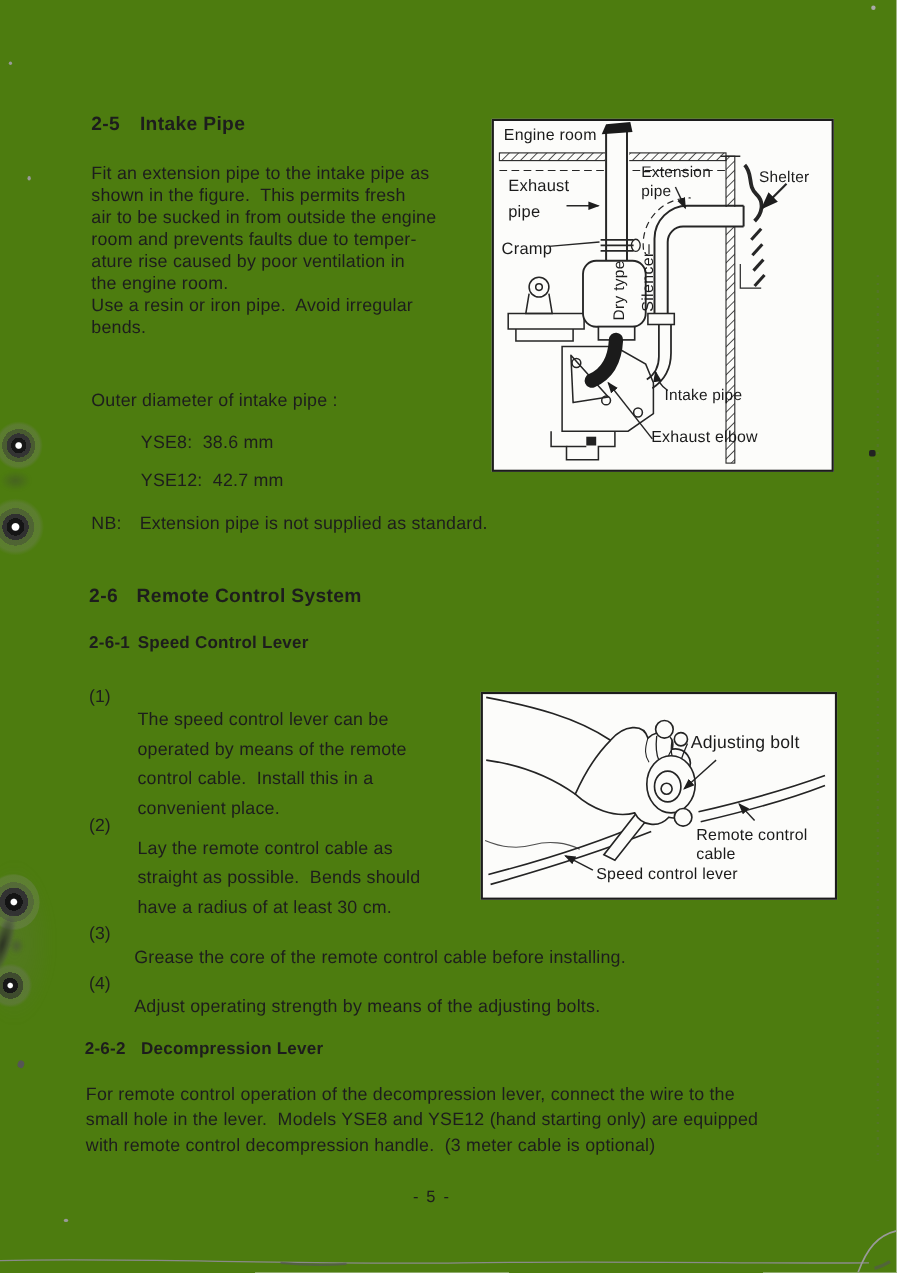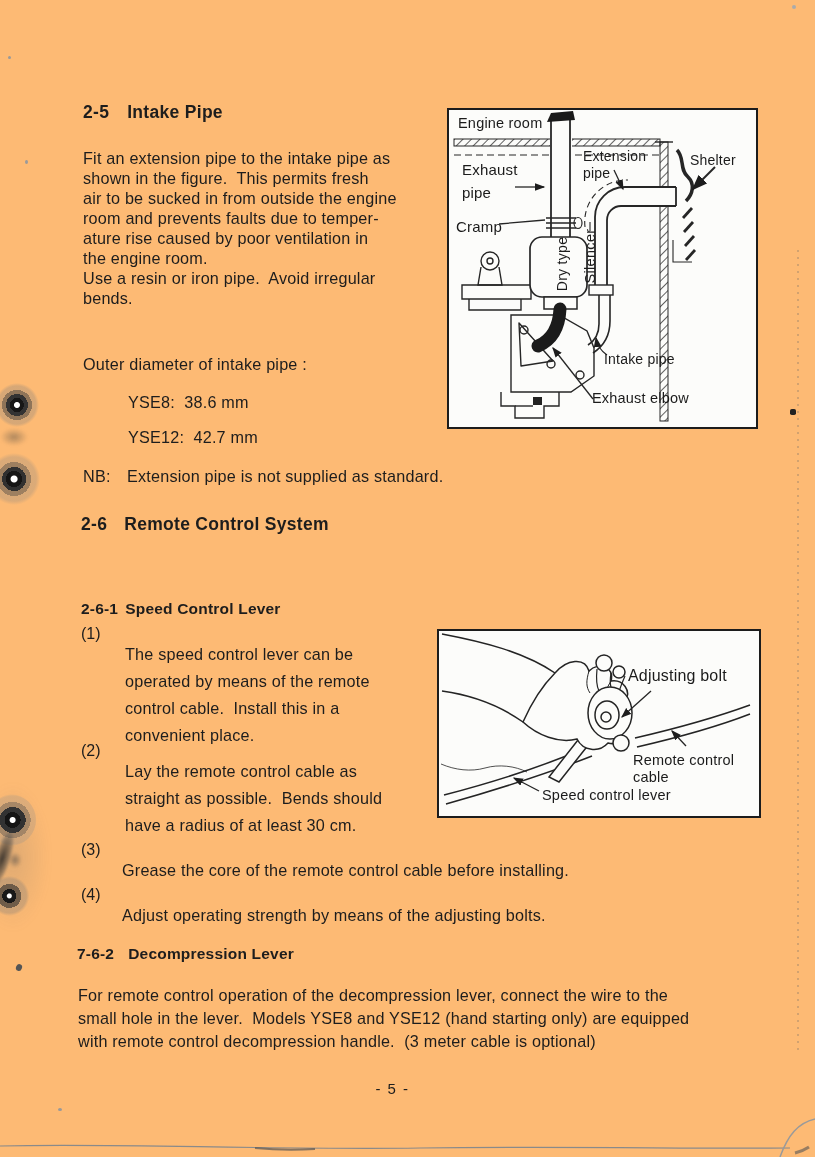--- a/index.html
+++ b/index.html
@@ -1,18 +1,18 @@
 <!DOCTYPE html>
 <html><head>
 <meta charset="utf-8">
 <style>
   html,body{margin:0;padding:0;background:#e8e8e6;}
   .page{
     position:relative;width:815px;height:1157px;margin:0 auto;
-    background:#fdba74;overflow:hidden;
+    background:#4d7c0f;overflow:hidden;
     font-family:"Liberation Sans", sans-serif;color:#1d1d1d;
   }
   .abs{position:absolute;}
   .h2{font-size:17.5px;font-weight:bold;letter-spacing:.3px;display:flex;}
   .h3{font-size:15.5px;font-weight:bold;letter-spacing:.2px;display:flex;}
   .body-text{font-size:16.2px;line-height:20px;white-space:pre-wrap;letter-spacing:.2px;}
   .line{font-size:16.2px;white-space:pre;letter-spacing:.2px;}
   .item-num{font-size:16px;}
   .item-text{font-size:16.2px;line-height:27px;white-space:pre-wrap;letter-spacing:.2px;margin-top:17px;}
   .figure{position:absolute;border:2px solid #1c1c1c;background:#fcfcfa;}
@@ -161,26 +161,26 @@
   </div>
 
   <div class="abs line" style="left:83px;top:355px;">Outer diameter of intake pipe :</div>
   <div class="abs line" style="left:128px;top:393px;">YSE8:  38.6 mm</div>
   <div class="abs line" style="left:128px;top:428px;">YSE12:  42.7 mm</div>
 
   <div class="abs line" style="left:83px;top:467px;">NB:</div>
   <div class="abs line" style="left:127px;top:467px;">Extension pipe is not supplied as standard.</div>
 
 
-  <div class="abs h2" style="left:81px;top:514px;">
+  <div class="abs h2" style="left:81px;top:531px;">
     <span style="margin-right:17px;">2-6</span>
     <span>Remote Control System</span>
   </div>
 
-  <div class="abs h3" style="left:81px;top:576px;margin-top:24px;">
+  <div class="abs h3" style="left:81px;top:576px;">
     <span style="margin-right:7px;">2-6-1</span>
     <span>Speed Control Lever</span>
   </div>
 
   <div class="abs" style="left:81px;top:624px;">
     <span class="abs item-num" style="left:0;top:1px;">(1)</span>
     <div class="item-text" style="margin-left:44px;width:340px;">The speed control lever can be
 operated by means of the remote
 control cable.  Install this in a
 convenient place.</div>
@@ -241,21 +241,21 @@
         </g>
       </g>
     </svg>
     <div class="fig-label" style="left:189px;top:36px;font-size:16px;">Adjusting bolt</div>
     <div class="fig-label" style="left:194px;top:121px;font-size:14.5px;">Remote control
 cable</div>
     <div class="fig-label" style="left:103px;top:156px;font-size:14.5px;">Speed control lever</div>
   </div>
 
   <div class="abs h3" style="left:77px;top:945px;">
-    <span style="margin-right:14px;">7-6-2</span>
+    <span style="margin-right:14px;">2-6-2</span>
     <span>Decompression Lever</span>
   </div>
 
   <div class="abs body-text" style="left:78px;top:984px;width:690px;line-height:23px;">For remote control operation of the decompression lever, connect the wire to the
 small hole in the lever.  Models YSE8 and YSE12 (hand starting only) are equipped
 with remote control decompression handle.  (3 meter cable is optional)</div>
 
   <div class="abs pageno" style="left:0;top:1080px;width:785px;">- 5 -</div>
 
   <div class="blob b1"></div>

